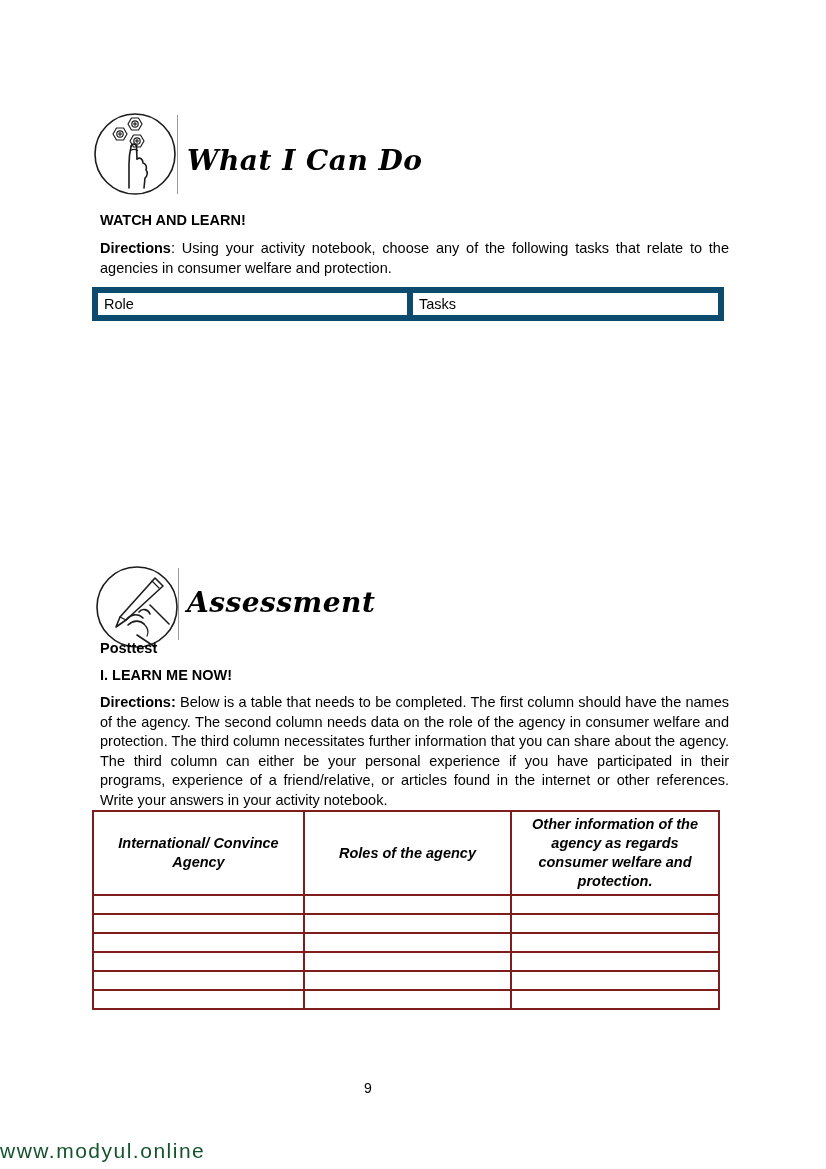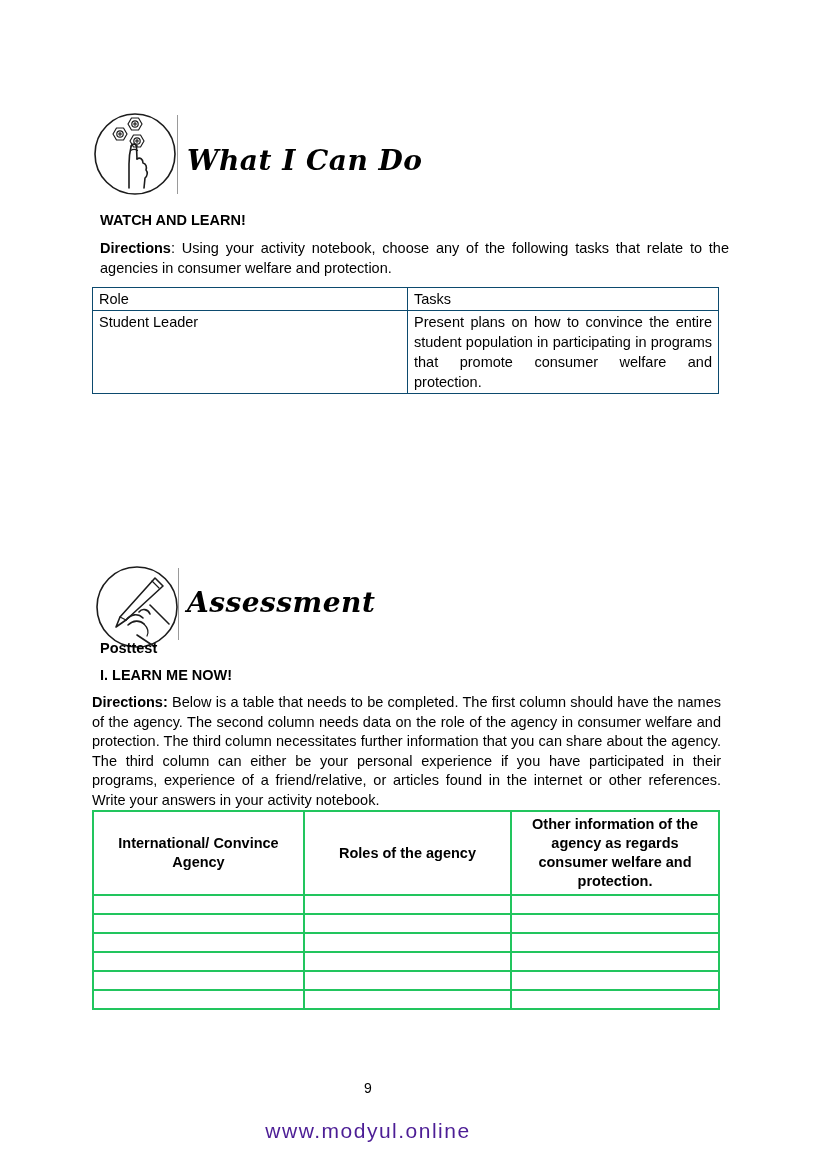--- a/index.html
+++ b/index.html
@@ -39,37 +39,38 @@
   }
   .body-par .dir-label { font-weight: bold; }
 
   
   table.t1 {
     border-collapse: collapse;
     table-layout: fixed;
     width: 626px;
   }
   table.t1 td {
-    border: 1px solid #0c4a6e;
+    border: 6px solid #0c4a6e;
     font-size: 14.5px;
     line-height: 20px;
     padding: 1px 6px 1px 6px;
     vertical-align: top;
   }
   table.t1 td.justify { text-align: justify; }
   table.t1 tr.hdr td { height: 21px; }
 
   
   table.t2 {
     border-collapse: collapse;
     table-layout: fixed;
     width: 626px;
   }
   table.t2 th, table.t2 td {
-    border: 2px solid #22c55e;
+    border: 2px solid #7f1d1d;
+    font-style: italic;
   }
   table.t2 th {
     font-size: 14.5px;
     font-weight: bold;
     line-height: 19px;
     text-align: center;
     vertical-align: middle;
     padding: 3px 6px;
     height: 77px;
   }
@@ -77,24 +78,24 @@
 
   .page-number {
     position: absolute;
     left: 0; right: 0;
     text-align: center;
     font-size: 14px;
   }
   .watermark {
     position: absolute;
     left: 0; right: 0;
-    text-align: center;
     font-size: 21px;
     letter-spacing: 1.5px;
-    color: #4c1d95;
+    color: #14532d;
+    margin-top: 20px;
   }
   svg .ln { fill: none; stroke: #1c1c1c; stroke-width: 1.6; stroke-linecap: round; stroke-linejoin: round; }
   svg .thin { fill: none; stroke: #1c1c1c; stroke-width: 1.2; stroke-linecap: round; stroke-linejoin: round; }
 </style>
 </head>
 <body>
 
 <div class="page">
 
   <div class="abs" style="left:93px; top:112px;">
@@ -129,24 +130,20 @@
   <table class="t1 abs" style="left:92px; top:287px;">
     <colgroup>
         <col style="width:315px">
         <col style="width:311px">
       </colgroup>
     <tbody>
         <tr class="hdr">
       <td>Role</td>
       <td>Tasks</td>
     </tr>
-    <tr>
-      <td>Student Leader</td>
-      <td class="justify">Present plans on how to convince the entire student population in participating in programs that promote consumer welfare and protection.</td>
-    </tr>
   </tbody>
     </table>
 
   <div class="abs" style="left:95px; top:565px;">
     <svg class="icon-svg" width="84" height="84" viewBox="0 0 84 84">
       <circle class="ln" cx="42" cy="42" r="40"></circle>
 
       <path class="ln" d="M60,13 L68,21 L31,55 L21,62 L25,52 Z"></path>
       <path class="thin" d="M25,52 L31,55"></path>
       <path class="thin" d="M57,16 L64,23"></path>
@@ -159,21 +156,21 @@
       <path class="thin" d="M49,59 C53,63 54,67 52,71"></path>
     </svg>
   </div>
   <div class="v-divider" style="left:178px; top:568px; height:72px;"></div>
   <div class="abs fancy-title" style="left:187px; top:586px;">Assessment</div>
 
   <div class="abs bold-line" style="left:100px; top:640px;">Posttest</div>
 
   <div class="abs bold-line" style="left:100px; top:667px;">I. LEARN ME NOW!</div>
 
-  <div class="abs body-par" style="left:92px; top:693px; width:629px;">
+  <div class="abs body-par" style="left:100px; top:693px; width:629px;">
     <span class="dir-label">Directions:</span><span> Below is a table that needs to be completed. The first column should have the names of the agency. The second column needs data on the role of the agency in consumer welfare and protection. The third column necessitates further information that you can share about the agency. The third column can either be your personal experience if you have participated in their programs, experience of a friend/relative, or articles found in the internet or other references. Write your answers in your activity notebook.</span>
   </div>
 
   <table class="t2 abs" style="left:92px; top:810px;">
     <colgroup>
         <col style="width:211px">
         <col style="width:207px">
         <col style="width:208px">
       </colgroup>
     <tbody>

